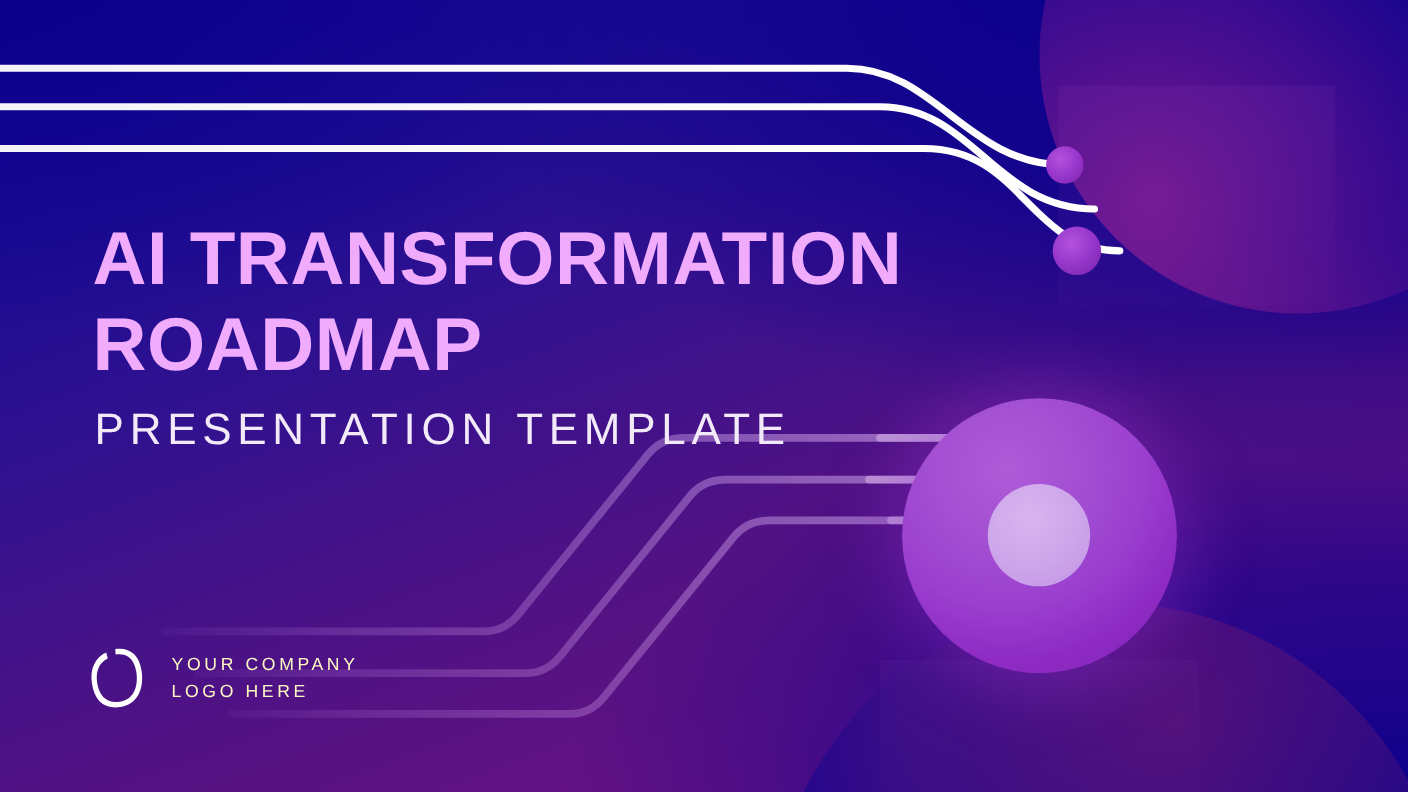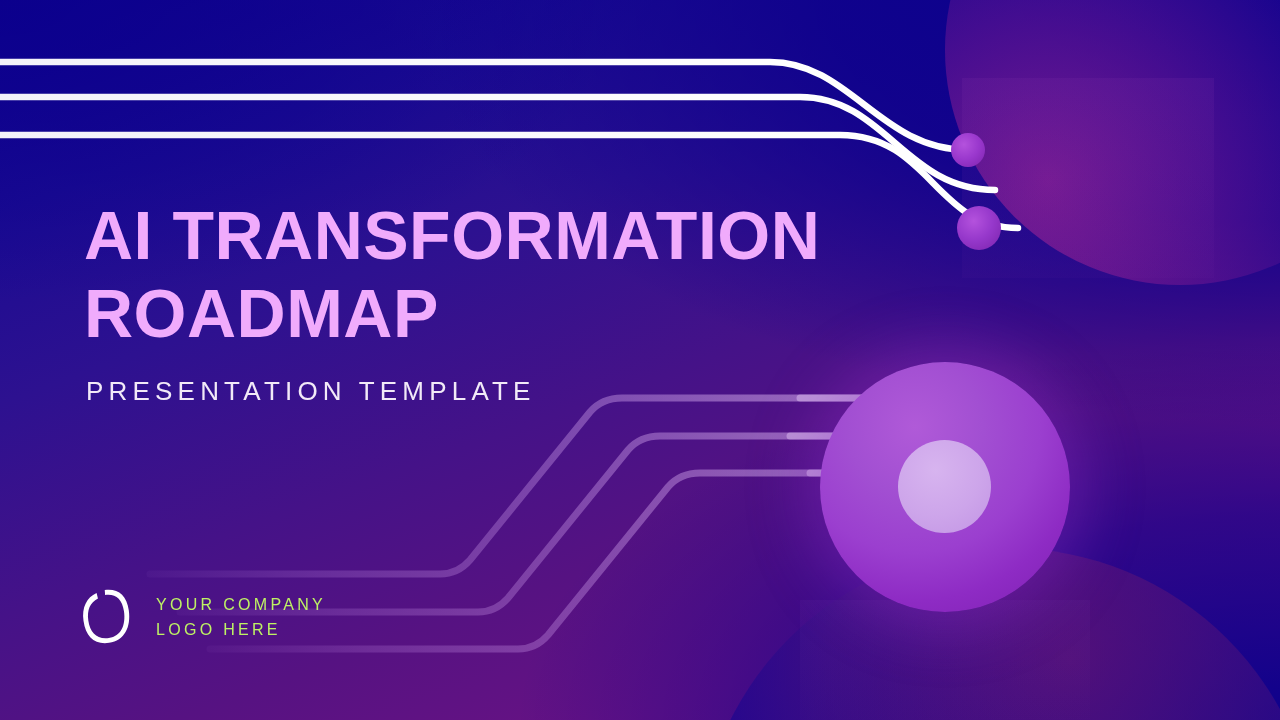--- a/index.html
+++ b/index.html
@@ -159,42 +159,42 @@
     line-height: 78px;
     letter-spacing: 0.5px;
     text-transform: uppercase;
     white-space: pre-line;
   }
   .slide-subtitle {
     margin: 22px 0 0 2px;
     color: #f2eaf8;
     font-family: "Liberation Sans", sans-serif;
     font-weight: 300;
-    font-size: 26px;
+    font-size: 40px;
     line-height: 34px;
     letter-spacing: 5.2px;
     text-transform: uppercase;
   }
 
   
   .logo-block {
     position: absolute;
     left: 78px;
     top: 586px;
     display: flex;
     align-items: center;
     gap: 22px;
   }
   .logo-mark {
     width: 56px;
     height: 62px;
     flex: 0 0 auto;
   }
   .logo-text {
-    color: #bef264;
+    color: #fef9c3;
     font-family: "Liberation Sans", sans-serif;
     font-weight: 400;
     font-size: 16px;
     line-height: 25px;
     letter-spacing: 3.3px;
     text-transform: uppercase;
     white-space: pre-line;
   }
 </style>
 </head>

